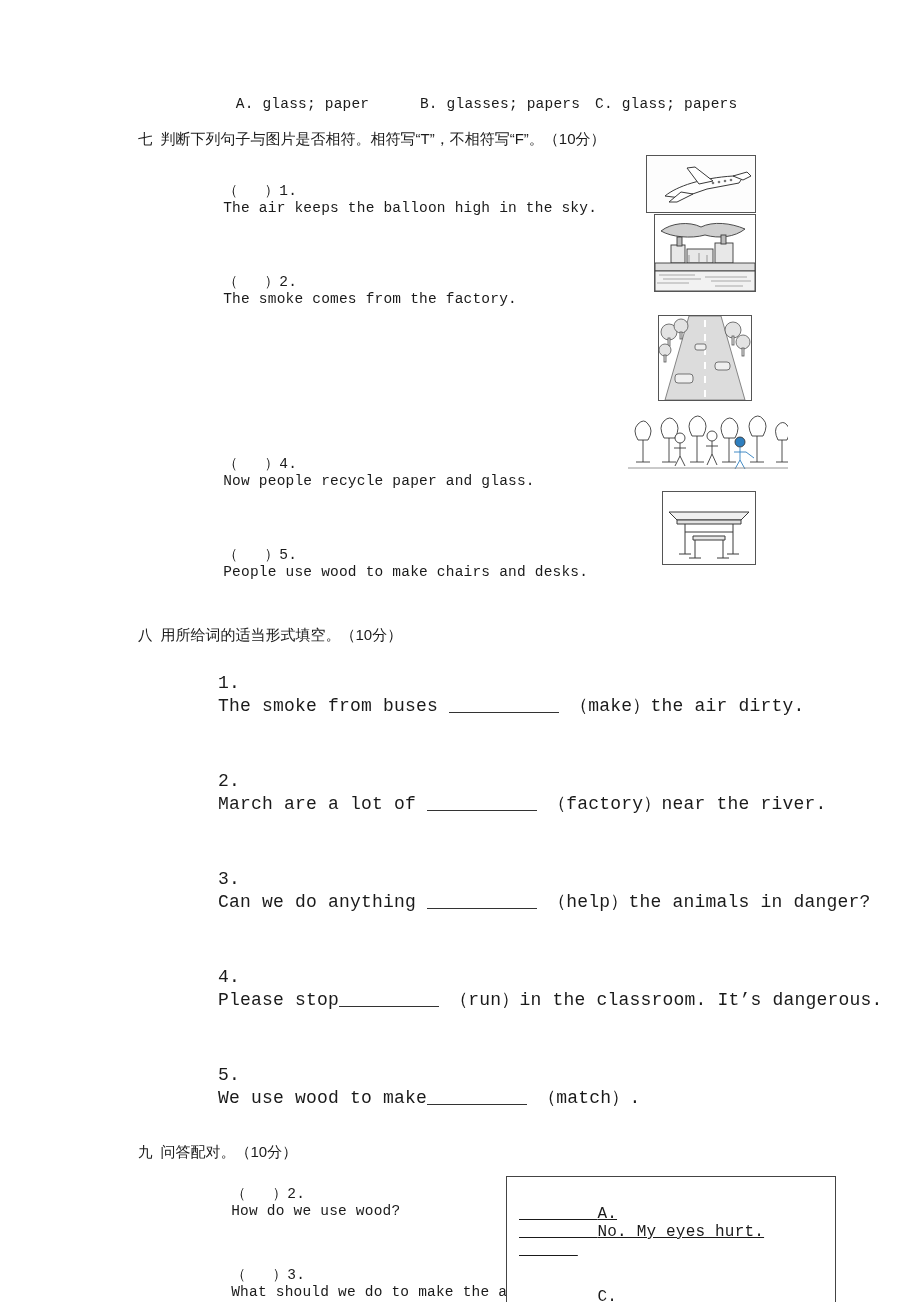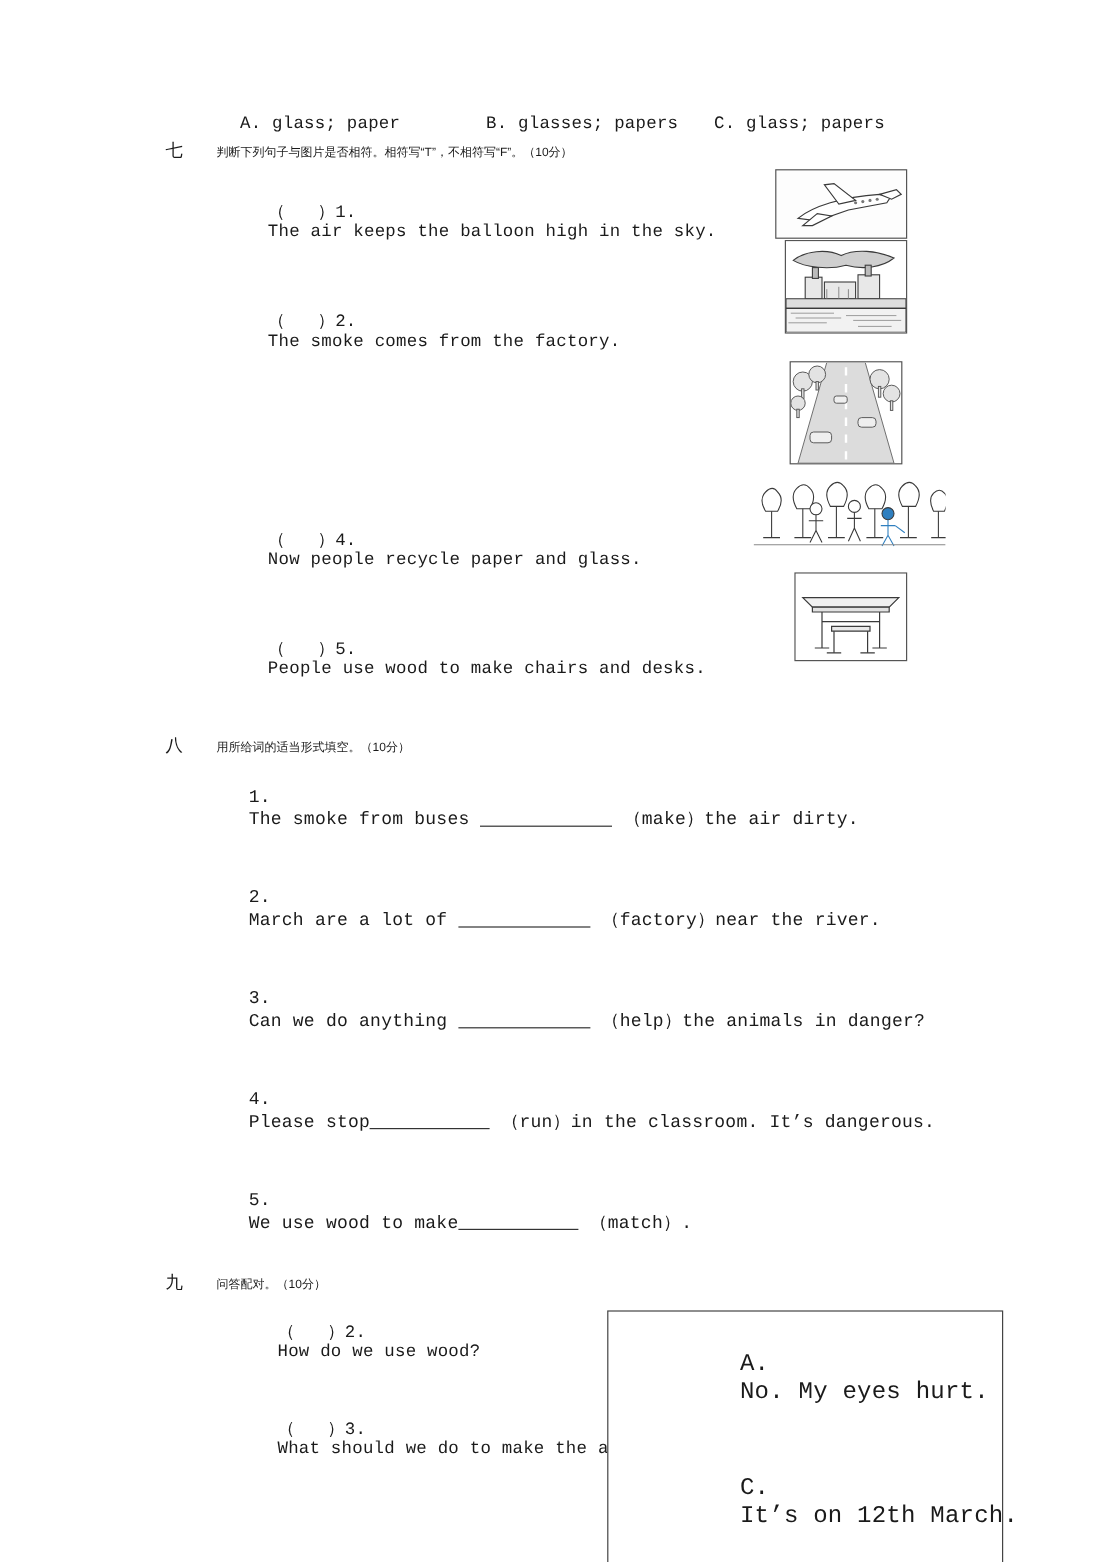--- a/index.html
+++ b/index.html
@@ -23,30 +23,30 @@
     padding: 96px 72px 40px 138px;
   }
 
   
   .mono {
     font-family: "Liberation Mono", monospace;
     letter-spacing: 0.2px;
   }
   .cn {
     font-family: "Liberation Sans", sans-serif;
-    font-size: 10px;
-    margin-left: 20px;
+    font-size: 15px;
   }
 
   
   .options-row {
     display: flex;
     font-size: 14.5px;
     margin-left: 62px;
-    margin-bottom: 4px;
+    margin-bottom: 18px;
+    text-align: center;
   }
   .options-row .opt { white-space: pre; }
   .opt-a { width: 205px; }
   .opt-b { width: 190px; }
 
   
   .section-head {
     display: flex;
     align-items: baseline;
     font-size: 14.5px;
@@ -81,21 +81,21 @@
   .pic-box {
     border: 1px solid #555;
     background: #fdfdfd;
     position: relative;
     overflow: hidden;
   }
 
   
   .fill-list { margin-top: 8px; }
   .fill-item {
-    font-size: 15px;
+    font-size: 18px;
     margin: 0 0 14px 14px;
     white-space: pre;
   }
   .blank {
     display: inline-block;
     border-bottom: 1px solid #333;
     height: 14px;
     vertical-align: -2px;
   }
 
@@ -115,23 +115,24 @@
     position: absolute;
     right: 12px;
     top: 8px;
     width: 330px;
     border: 1px solid #444;
     padding: 10px 12px 8px 12px;
     box-sizing: border-box;
     background: #fff;
   }
   .answer-box .ans {
-    font-size: 20px;
+    font-size: 16px;
     margin-bottom: 11px;
     white-space: pre;
+    text-decoration: underline;
   }
   .answer-box .ans:last-child { margin-bottom: 2px; }
 </style>
 </head>
 <body>
 
 <div class="page">
 
   <div class="options-row mono">
     <span class="opt opt-a">A. glass; paper</span>

